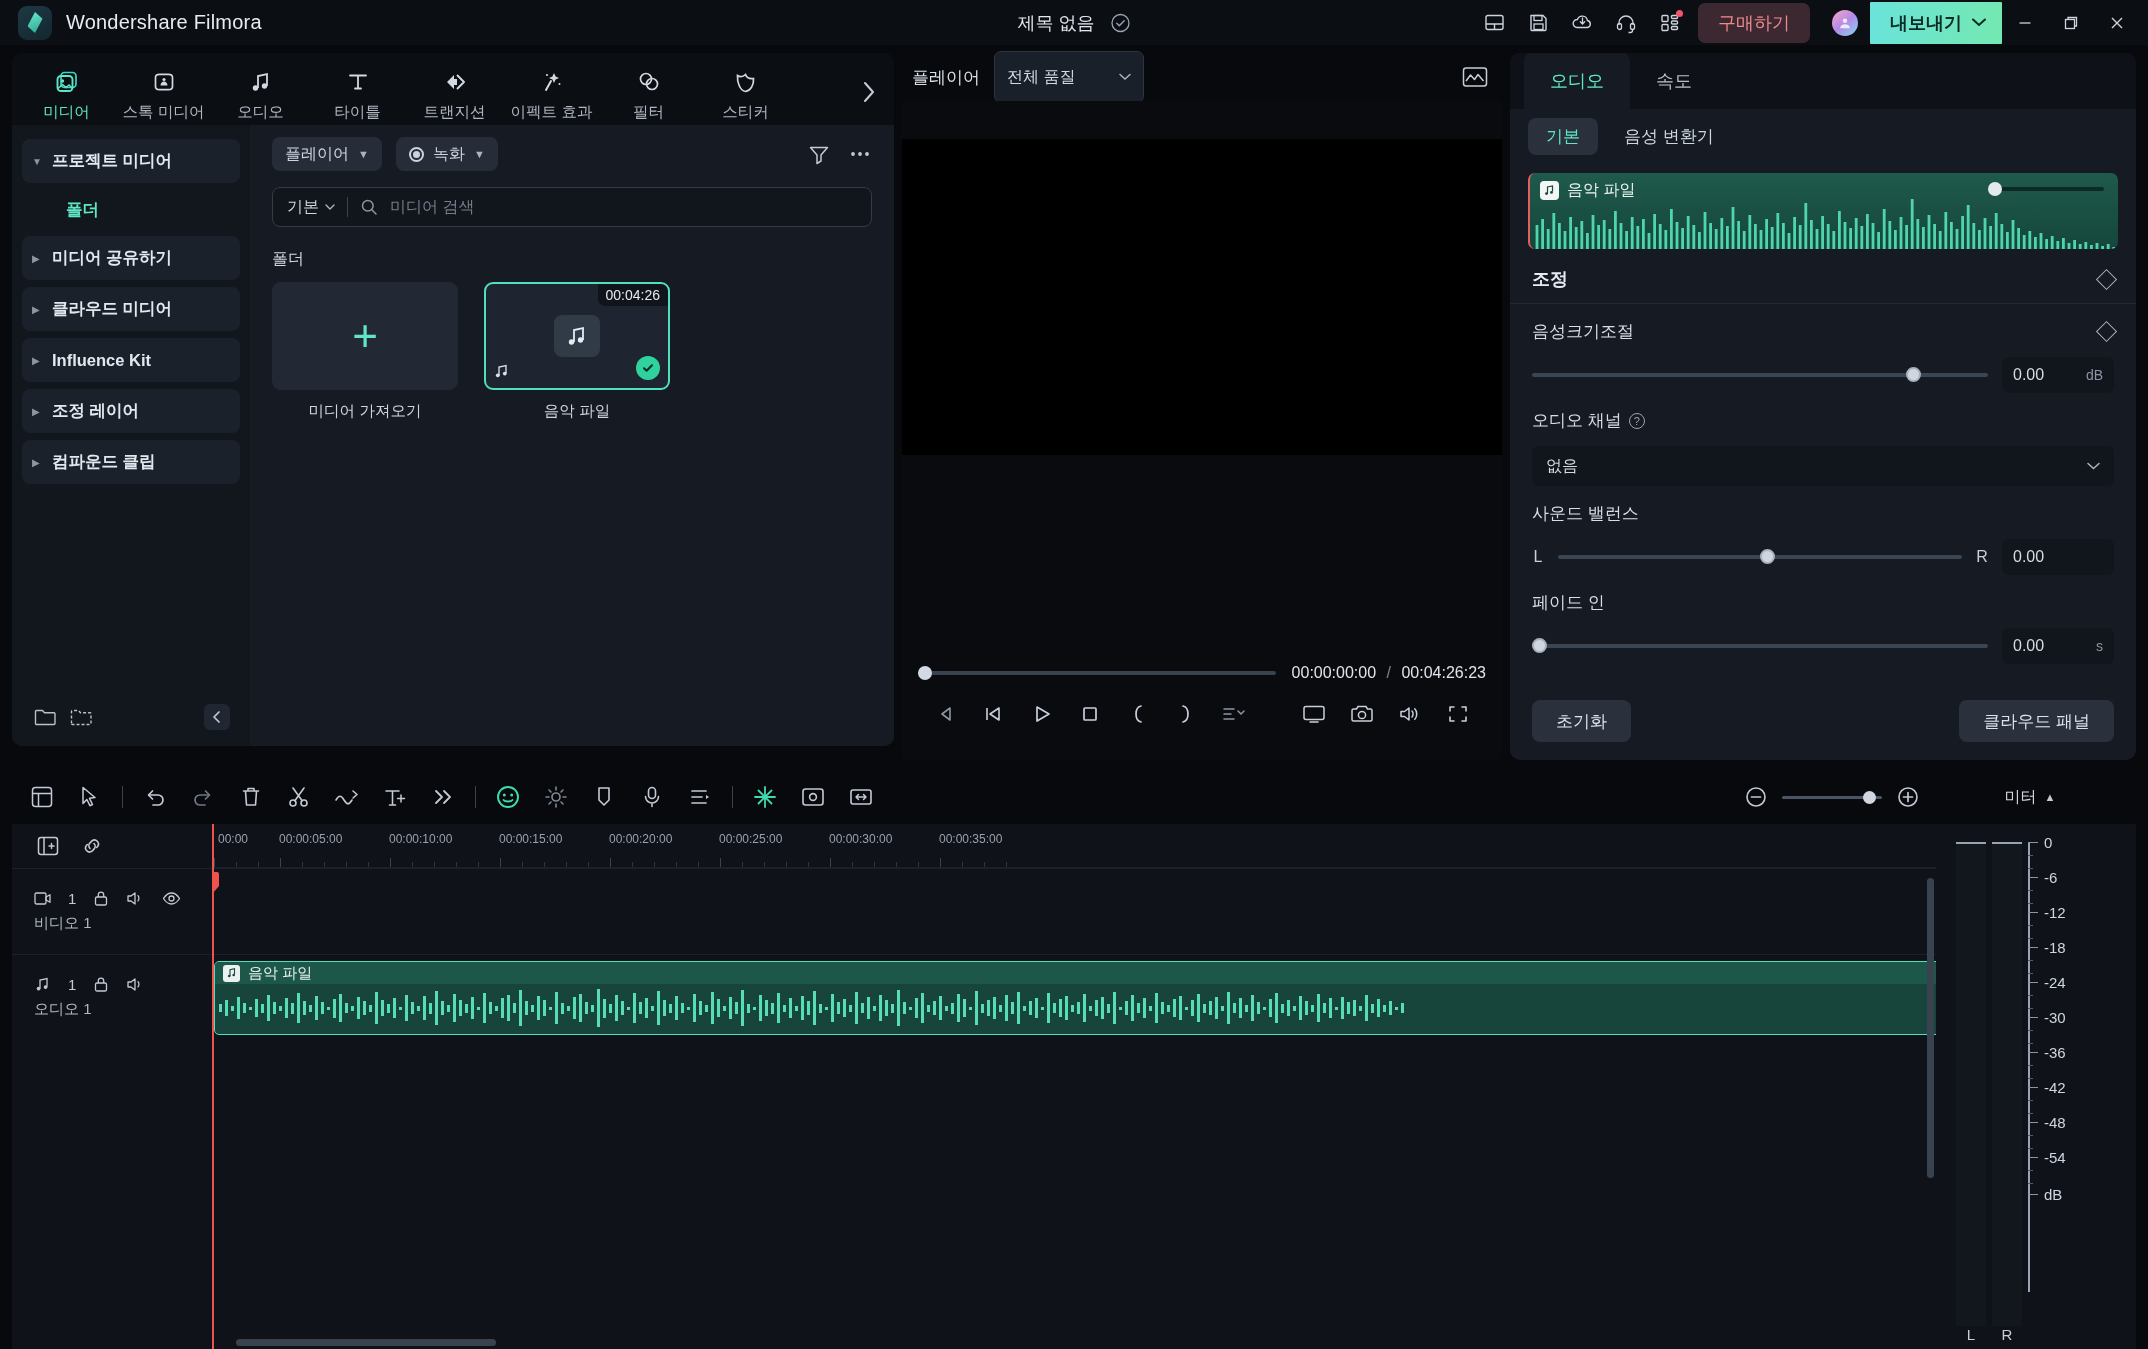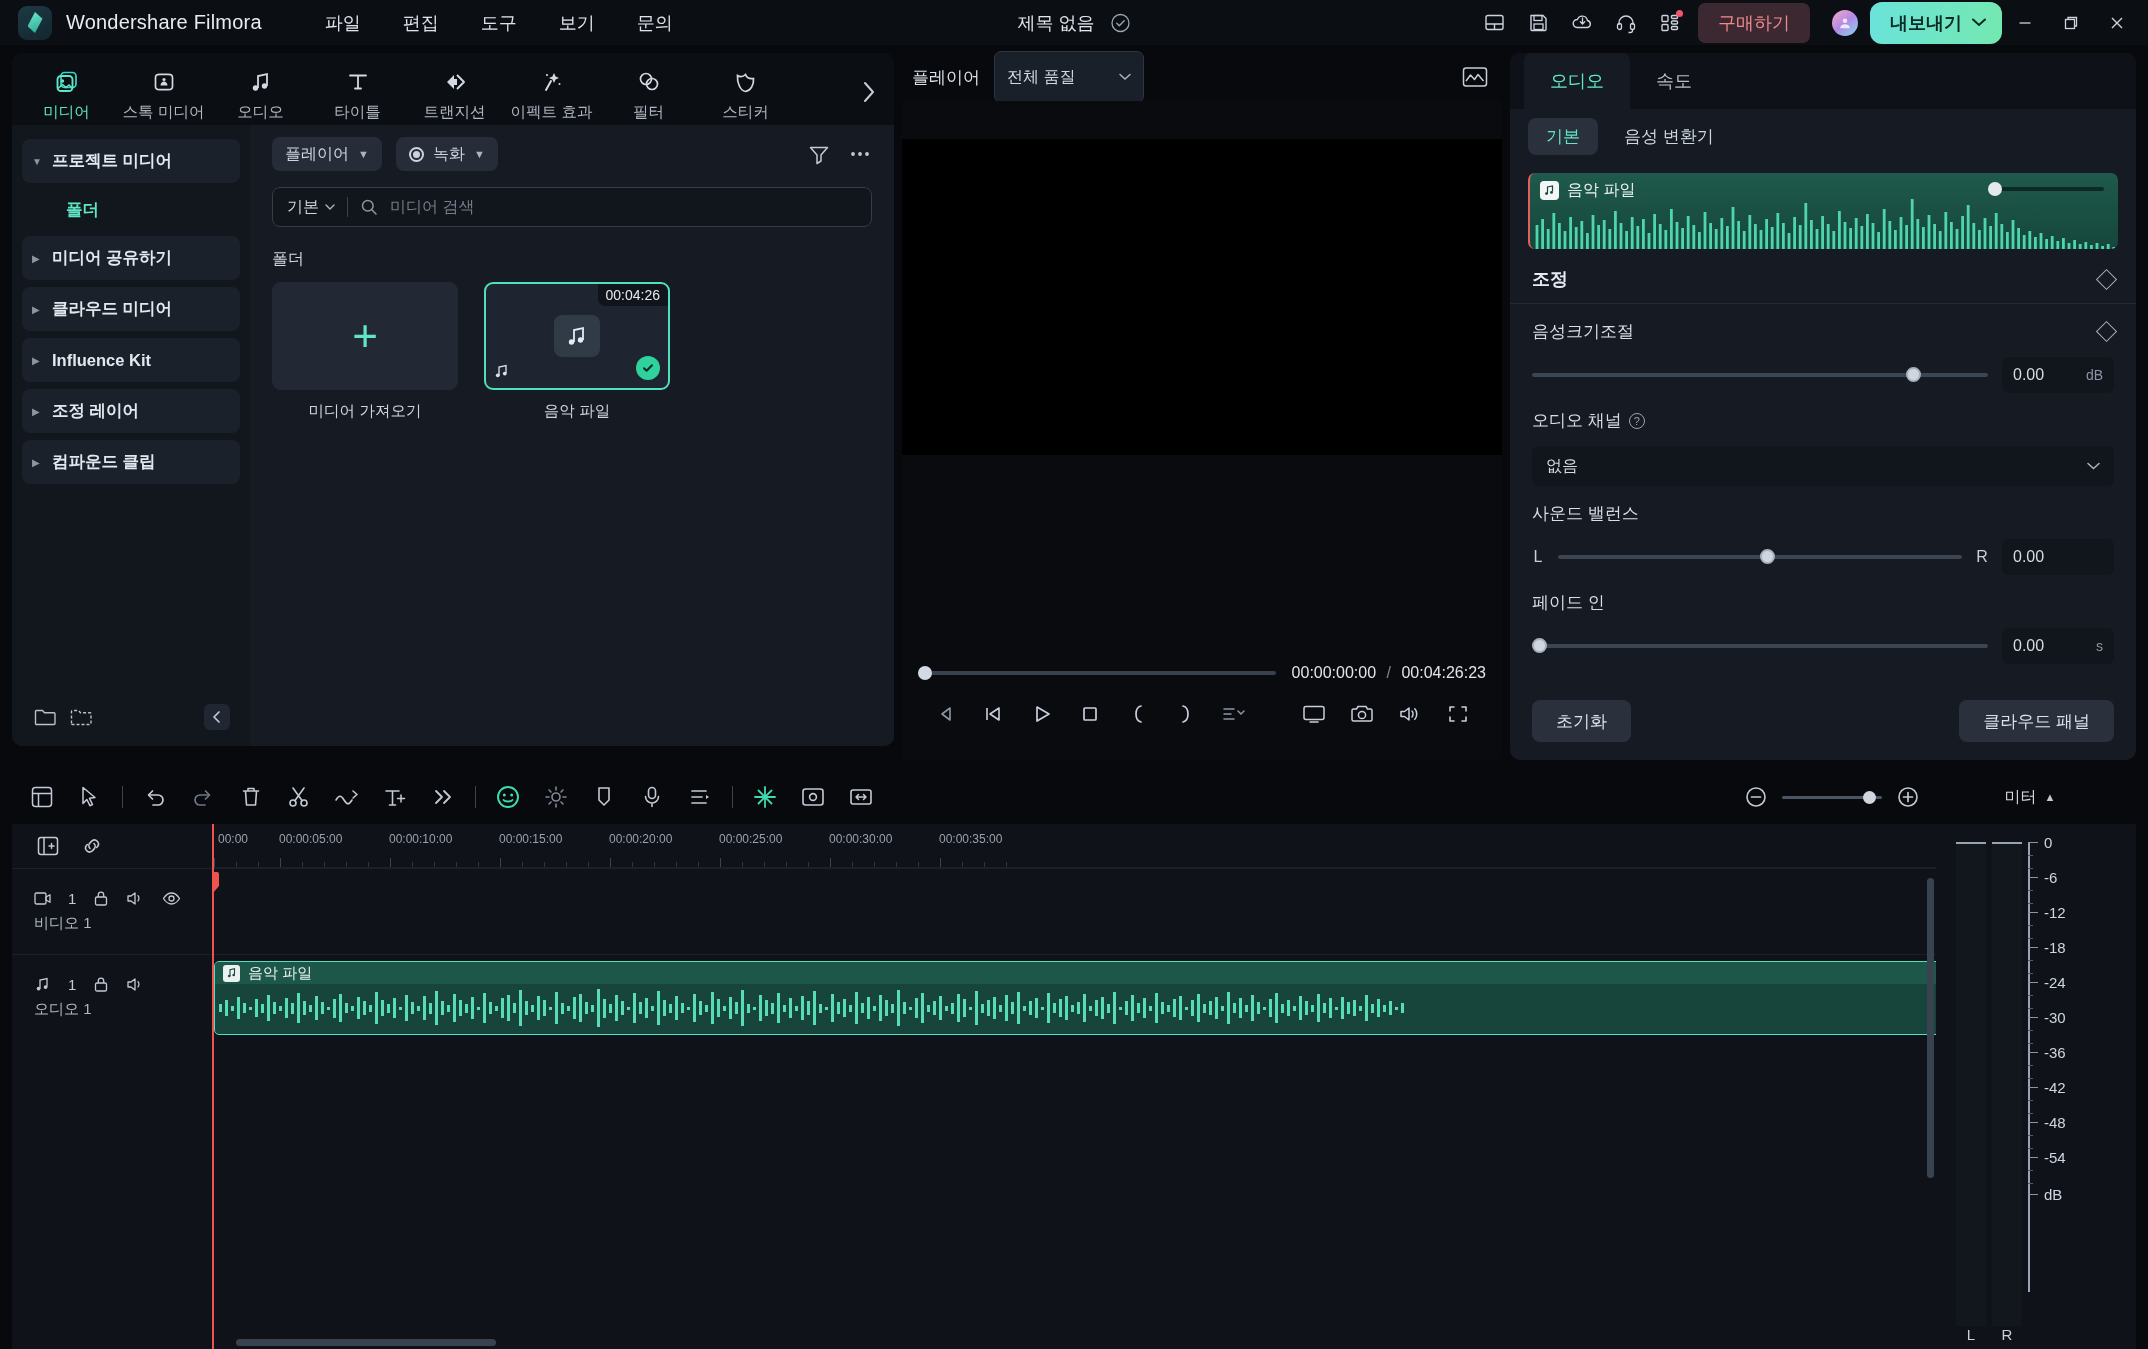--- a/index.html
+++ b/index.html
@@ -31,21 +31,21 @@
   .tb-right { margin-left: auto; display: flex; align-items: center; gap: 0; }
   .ticon { width: 44px; height: 40px; display:flex; align-items:center; justify-content:center;
      color:#cdd4de; position: relative; }
   .dot-badge { position:absolute; top:7px; right:9px; width:7px;height:7px;border-radius:50%;background:#f2556a; }
   .buy-btn { background:#3b2830; color:#f08a8f; font-size:18px; padding:8px 20px; border-radius:7px;
      margin: 0 10px 0 6px; white-space:nowrap; }
   .avatar { width:26px; height:26px; border-radius:50%;
      background: linear-gradient(140deg,#f7a8c4,#b38ae8,#7fd8f0); display:flex;align-items:center;justify-content:center; margin:0 12px; }
   .avatar svg { width:14px;height:14px; }
   .export-btn { background: linear-gradient(95deg,#6ae3da,#74e8b0); color:#0c2b25; font-size:18px; font-weight:bold;
-     padding:9px 16px 9px 20px; border-radius:12px; display:flex; align-items:center; gap:10px; }
+     padding:9px 16px 9px 20px; border-radius:1px; display:flex; align-items:center; gap:10px; }
   .wctrl { width: 46px; height:45px; display:flex;align-items:center;justify-content:center; color:#cfd5de; }
 
   
   .main-row { display: flex; flex: 0 0 715px; height: 715px; padding: 0; gap: 0; }
 
   
   .library {
     width: 882px; flex: 0 0 882px; margin: 8px 0 0 12px; background: #12161d;
     border-radius: 10px; display: flex; flex-direction: column; overflow: hidden;
     height: 693px;
@@ -225,27 +225,20 @@
 <body>
 
 <div class="app">
 
   <div class="titlebar">
     <div class="logo-box">
       <div class="logo-diamond"></div>
     </div>
     <div class="app-title">Wondershare Filmora</div>
 
-    <div class="menu">
-      <div class="menu-item">파일</div>
-      <div class="menu-item">편집</div>
-      <div class="menu-item">도구</div>
-      <div class="menu-item">보기</div>
-      <div class="menu-item">문의</div>
-    </div>
 
     <div class="doc-title-wrap">
       <div class="doc-title">제목 없음</div>
       <div>
         <svg width="20" height="20" viewBox="0 0 20 20">
             <circle cx="10" cy="10" r="8.5" fill="none" stroke="#9aa3b1" stroke-width="1.3"></circle>
             <path d="M6.3 10.2l2.5 2.5 4.9-5" fill="none" stroke="#9aa3b1" stroke-width="1.4" stroke-linecap="round" stroke-linejoin="round"></path>
           </svg>
       </div>
     </div>

